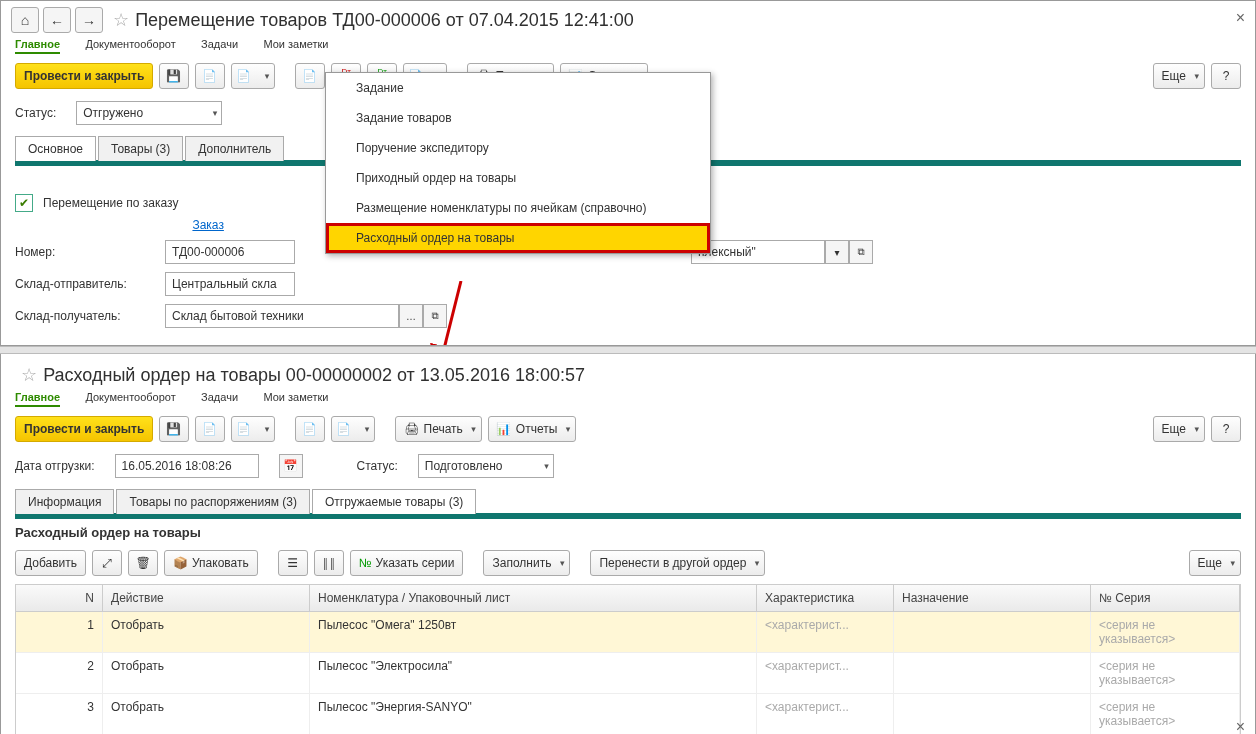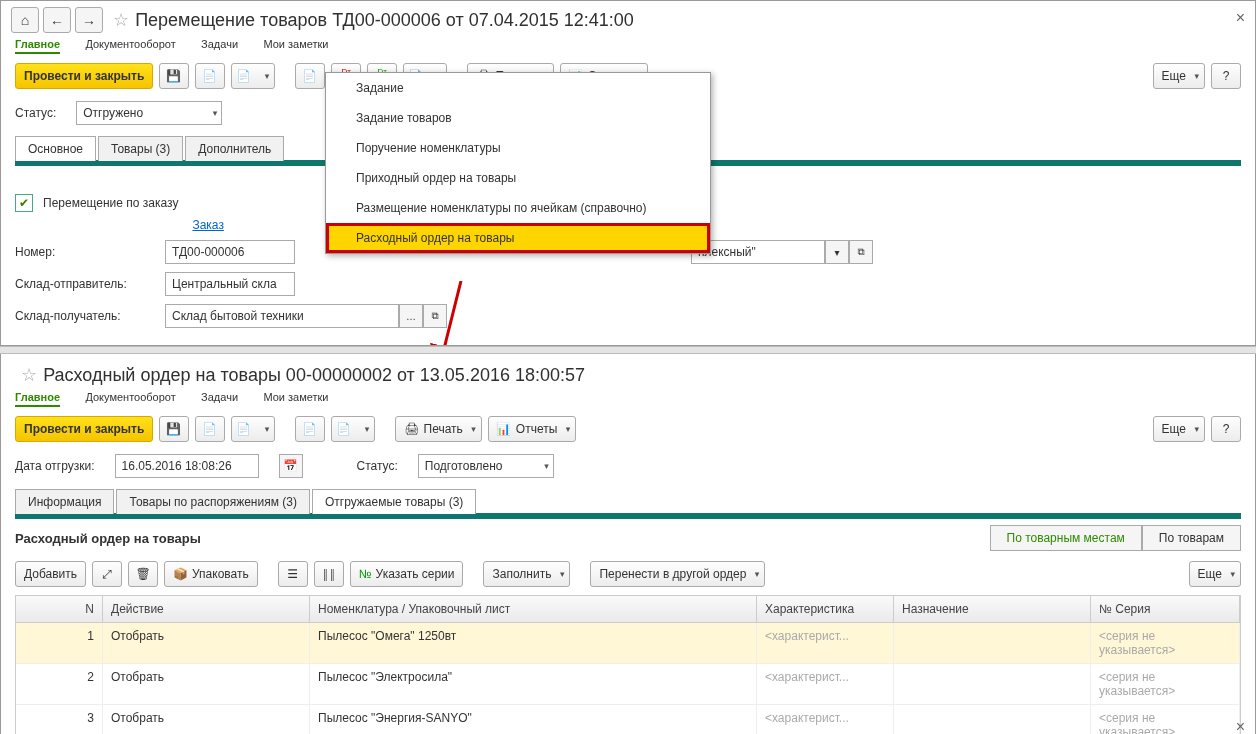--- a/index.html
+++ b/index.html
@@ -117,21 +117,21 @@
         <span>Отчеты</span>
       </div>
     <div class="toolbar-right">
       <div class="btn split">Еще</div>
       <div class="btn icon">?</div>
     </div>
 
     <div class="dropdown-menu" style="top:13px;margin-left:24px;">
       <div class="menu-item">Задание</div>
       <div class="menu-item">Задание товаров</div>
-      <div class="menu-item">Поручение номенклатуры</div>
+      <div class="menu-item">Поручение экспедитору</div>
       <div class="menu-item">Приходный ордер на товары</div>
       <div class="menu-item">Размещение номенклатуры по ячейкам (справочно)</div>
       <div class="menu-item hover outlined">Расходный ордер на товары</div>
     </div>
   </div>
   <div class="row">
     <span class="label">Статус:</span>
     <div class="select" style="width:120px;">
         <span>Отгружено</span>
       </div>
@@ -245,24 +245,20 @@
         <span>Подготовлено</span>
       </div>
   </div>
   <div class="tabstrip">
     <div class="tab">Информация</div>
     <div class="tab">Товары по распоряжениям (3)</div>
     <div class="tab active">Отгружаемые товары (3)</div>
   </div>
   <div class="section-head">
     <span class="title-sm">Расходный ордер на товары</span>
-    <div class="toggle-group">
-      <div class="toggle-btn active">По товарным местам</div>
-      <div class="toggle-btn">По товарам</div>
-    </div>
   </div>
   <div class="toolbar" style="padding:4px 14px;">
     <div class="btn">Добавить</div>
     <div class="btn icon">⤢</div>
     <div class="btn icon">🗑</div>
     <div class="btn">
         <span>📦</span>
         <span>Упаковать</span>
       </div>
     <div style="width:8px"></div>

